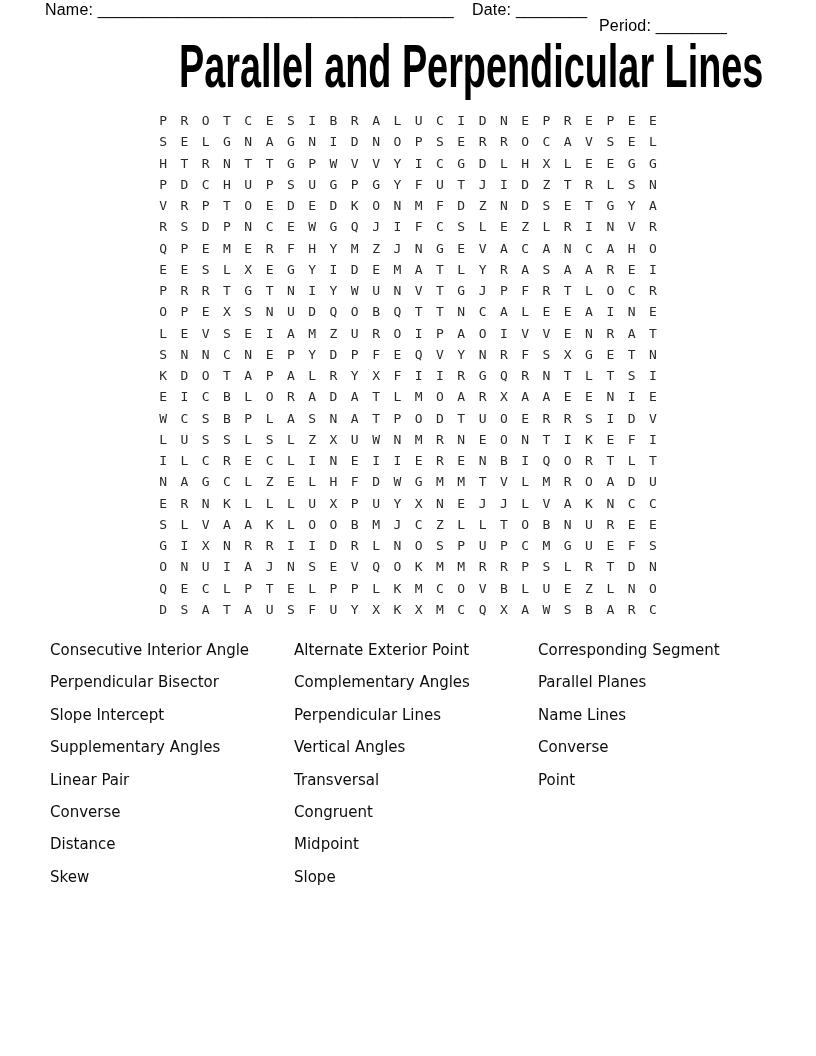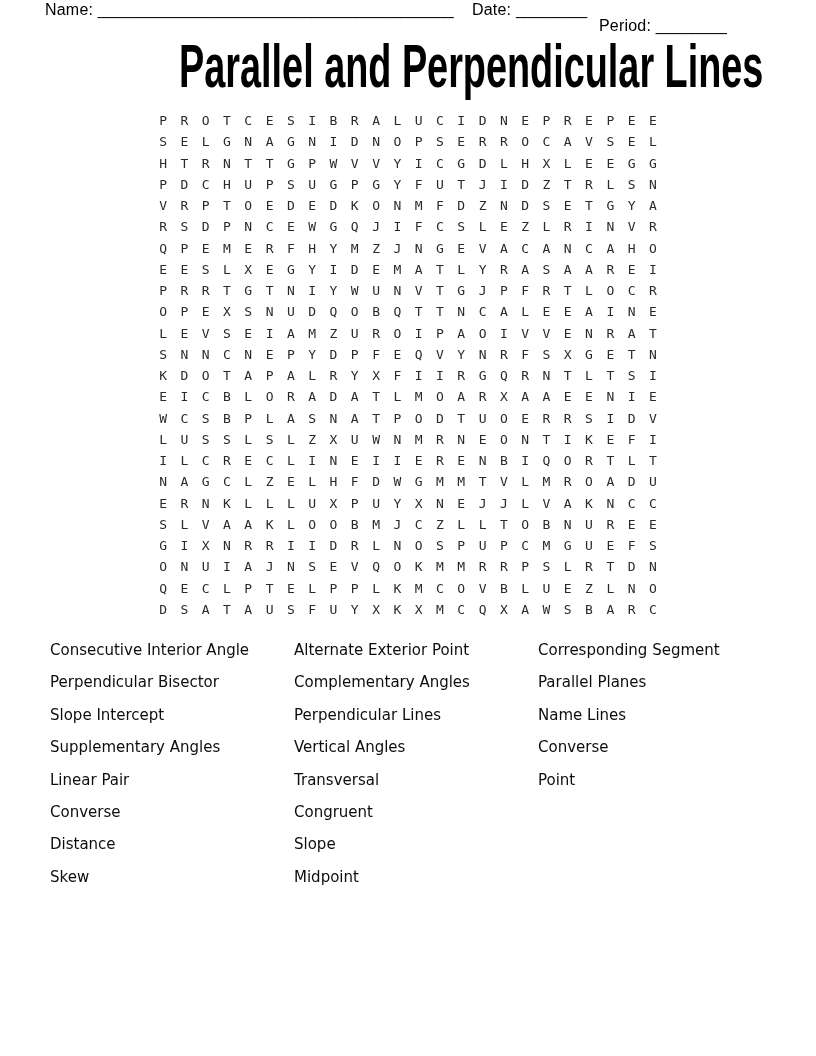--- a/index.html
+++ b/index.html
@@ -728,22 +728,22 @@
         <li class="word-item">Distance</li>
         <li class="word-item">Skew</li>
       </ul>
     <ul class="word-col">
         <li class="word-item">Alternate Exterior Point</li>
         <li class="word-item">Complementary Angles</li>
         <li class="word-item">Perpendicular Lines</li>
         <li class="word-item">Vertical Angles</li>
         <li class="word-item">Transversal</li>
         <li class="word-item">Congruent</li>
+        <li class="word-item">Midpoint</li>
         <li class="word-item">Slope</li>
-        <li class="word-item">Midpoint</li>
       </ul>
     <ul class="word-col">
         <li class="word-item">Corresponding Segment</li>
         <li class="word-item">Parallel Planes</li>
         <li class="word-item">Name Lines</li>
         <li class="word-item">Converse</li>
         <li class="word-item">Point</li>
       </ul>
   </div>
 

